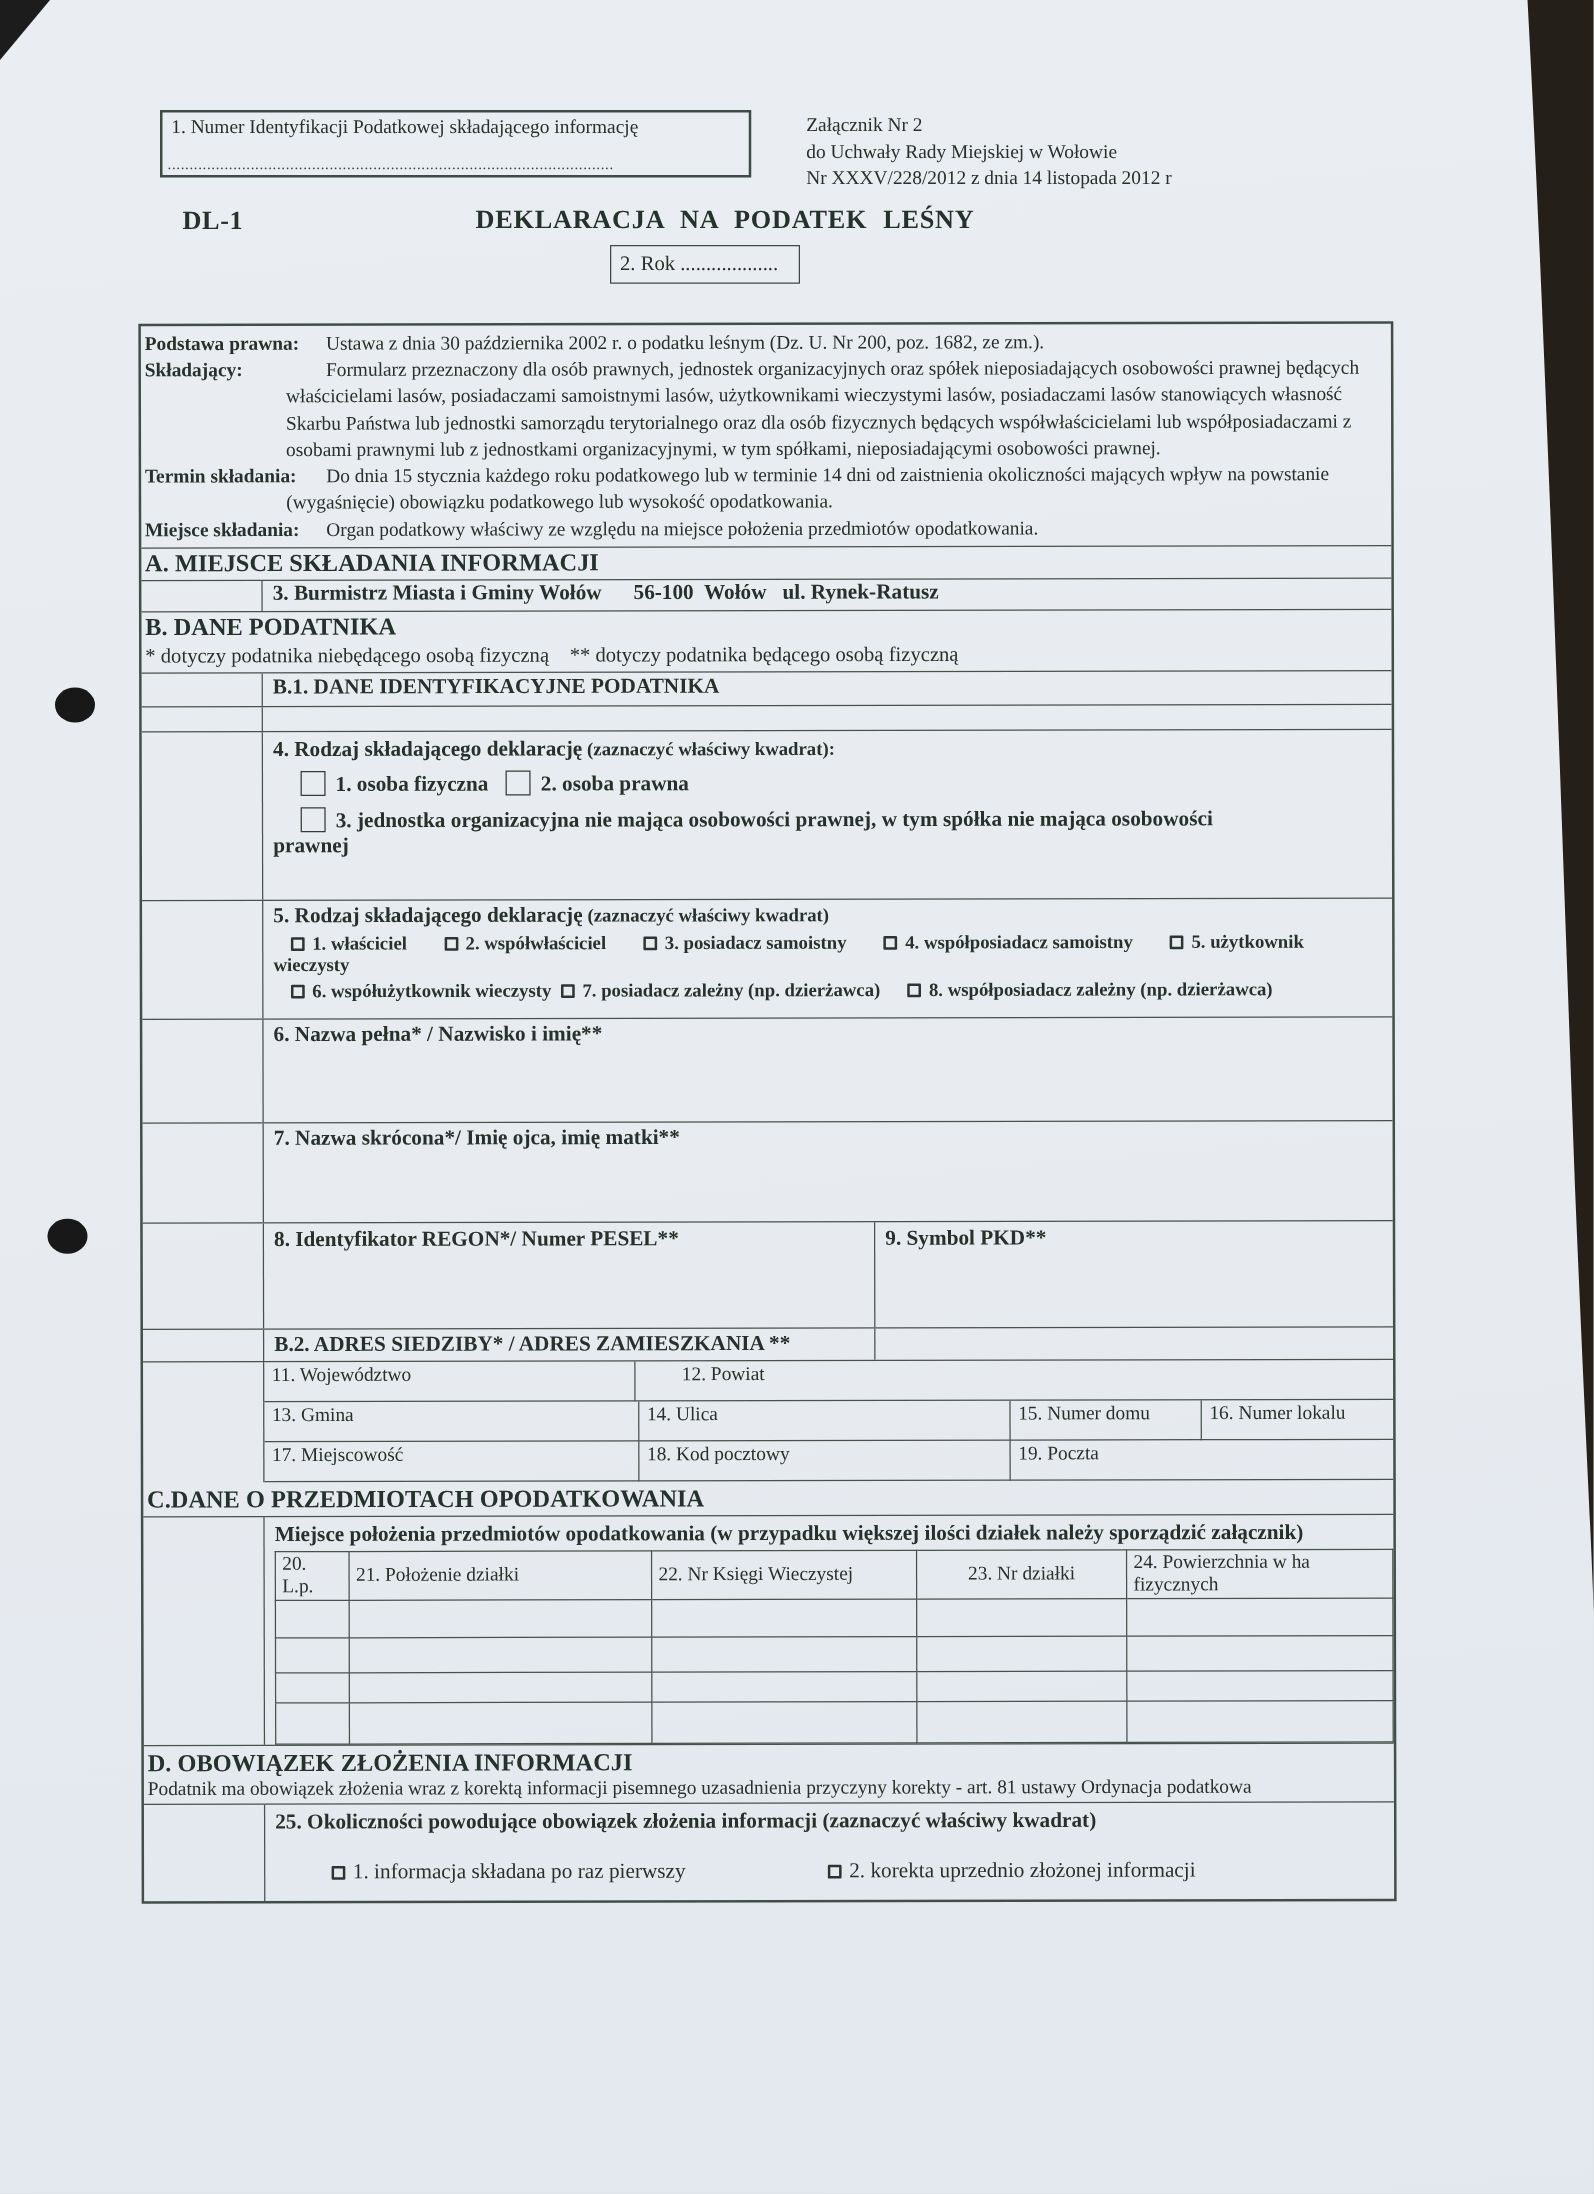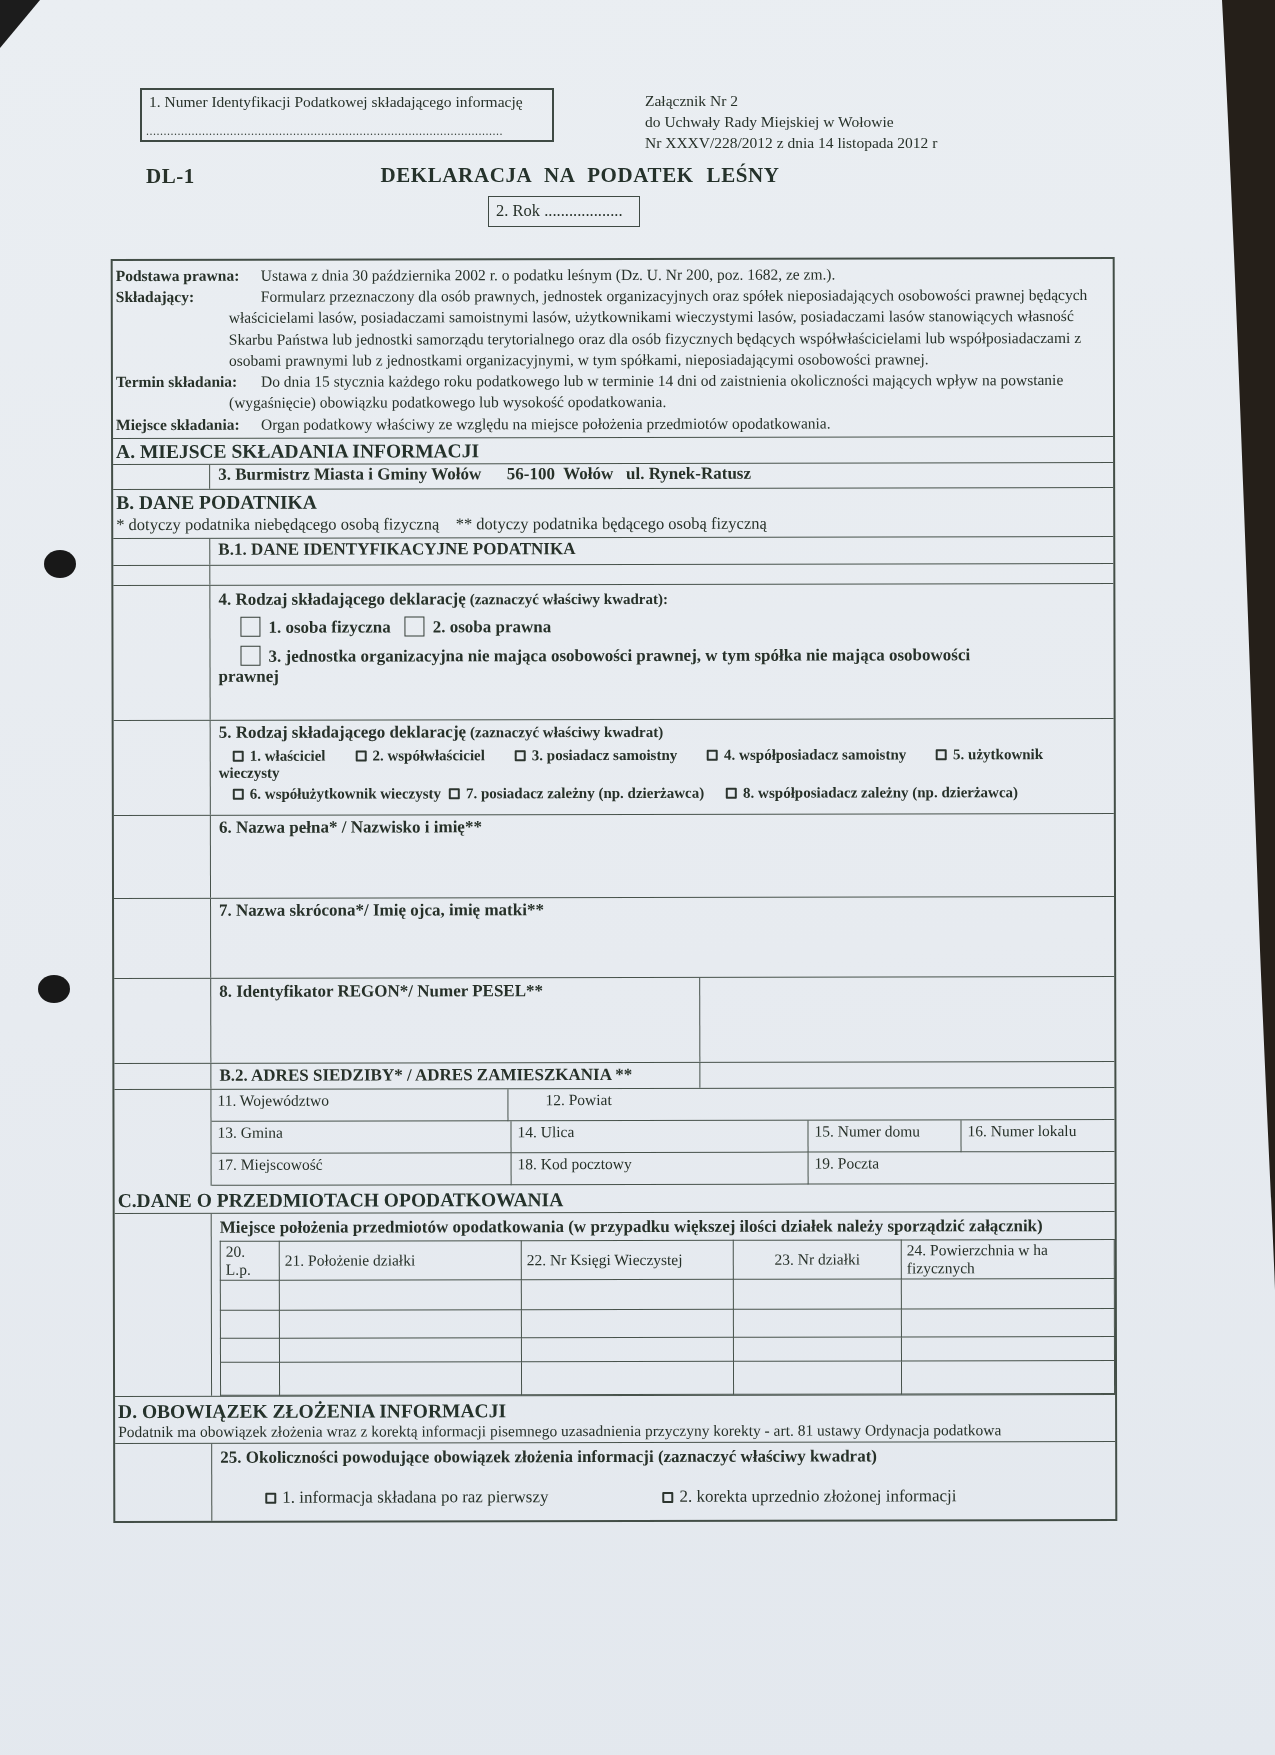--- a/index.html
+++ b/index.html
@@ -5,21 +5,21 @@
   * { box-sizing: border-box; margin: 0; padding: 0; }
   body { background: #cfd4d9; font-family: "Liberation Serif", serif; }
   #scan {
     position: relative; width: 1275px; height: 1755px; overflow: hidden;
     background: linear-gradient(175deg, #eaeef2 0%, #e7ebf0 55%, #e3e8ee 100%);
     color: #273129;
   }
   .artifact { position: absolute; pointer-events: none; }
   
   .nip-box {
-    position: absolute; left: 140px; top: 88px; width: 414px; height: 54px;
+    position: absolute; left: 128px; top: 88px; width: 473px; height: 54px;
     border: 2px solid #3f4a44; padding: 3px 7px; font-size: 15.5px;
   }
   .nip-dots {
     position: absolute; left: 4px; bottom: 1px; font-size: 12px; letter-spacing: 0.5px;
     color: #39433d; white-space: nowrap; overflow: hidden; width: 398px;
   }
   .attachment { position: absolute; left: 645px; top: 91px; font-size: 15.5px; line-height: 1.35; }
   .form-code { position: absolute; left: 146px; top: 164px; font-size: 21px; font-weight: bold; letter-spacing: 0.5px; }
   .main-title {
     position: absolute; left: 300px; top: 163px; width: 560px; text-align: center;
@@ -173,20 +173,23 @@
         <div class="field-label">7. Nazwa skrócona*/ Imię ojca, imię matki**</div>
         <div class="field-input"></div>
       </div>
     </div>
 
     <div class="frow bb" style="min-height:85px;">
       <div class="gutter"></div>
       <div style="flex:0 0 489px;border-right:1px solid #47524b;padding:3px 8px;">
         <div class="field-label">8. Identyfikator REGON*/ Numer PESEL**</div>
       </div>
+      <div style="flex:1 1 auto;padding:3px 8px;">
+        <div class="field-label">9. Symbol PKD**</div>
+      </div>
     </div>
 
     <div class="frow bb" style="min-height:26px;">
       <div class="gutter"></div>
       <div style="flex:0 0 489px;border-right:1px solid #47524b;padding:2px 8px 0;" class="bold-line">B.2. ADRES SIEDZIBY* / ADRES ZAMIESZKANIA **</div>
       <div style="flex:1 1 auto;"></div>
     </div>
 
     <div class="frow">
       <div class="gutter"></div>

